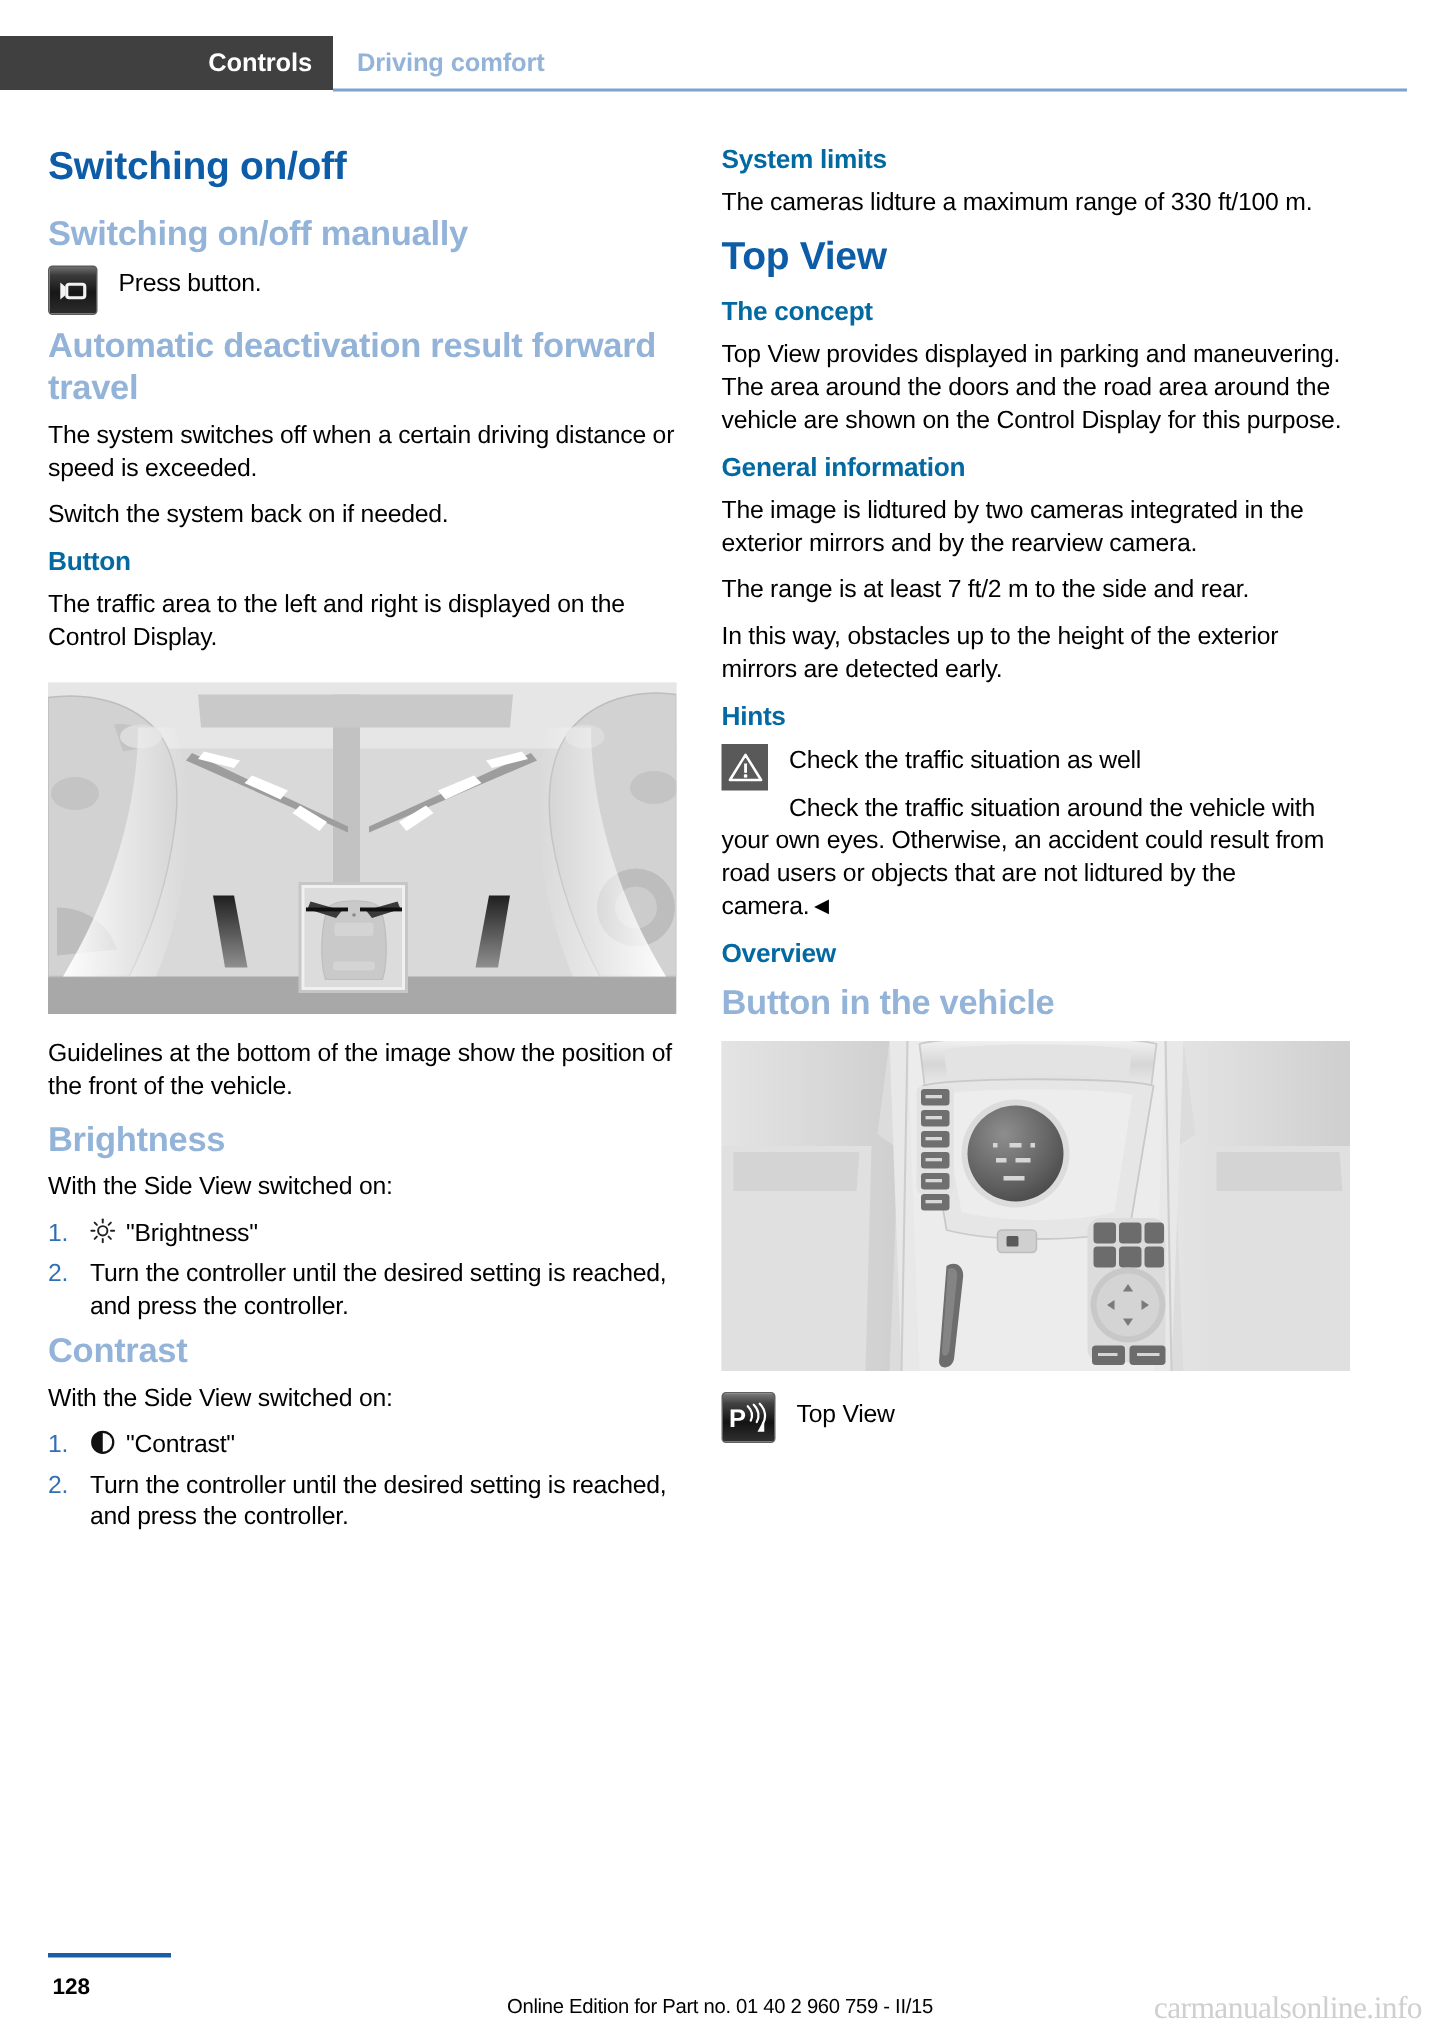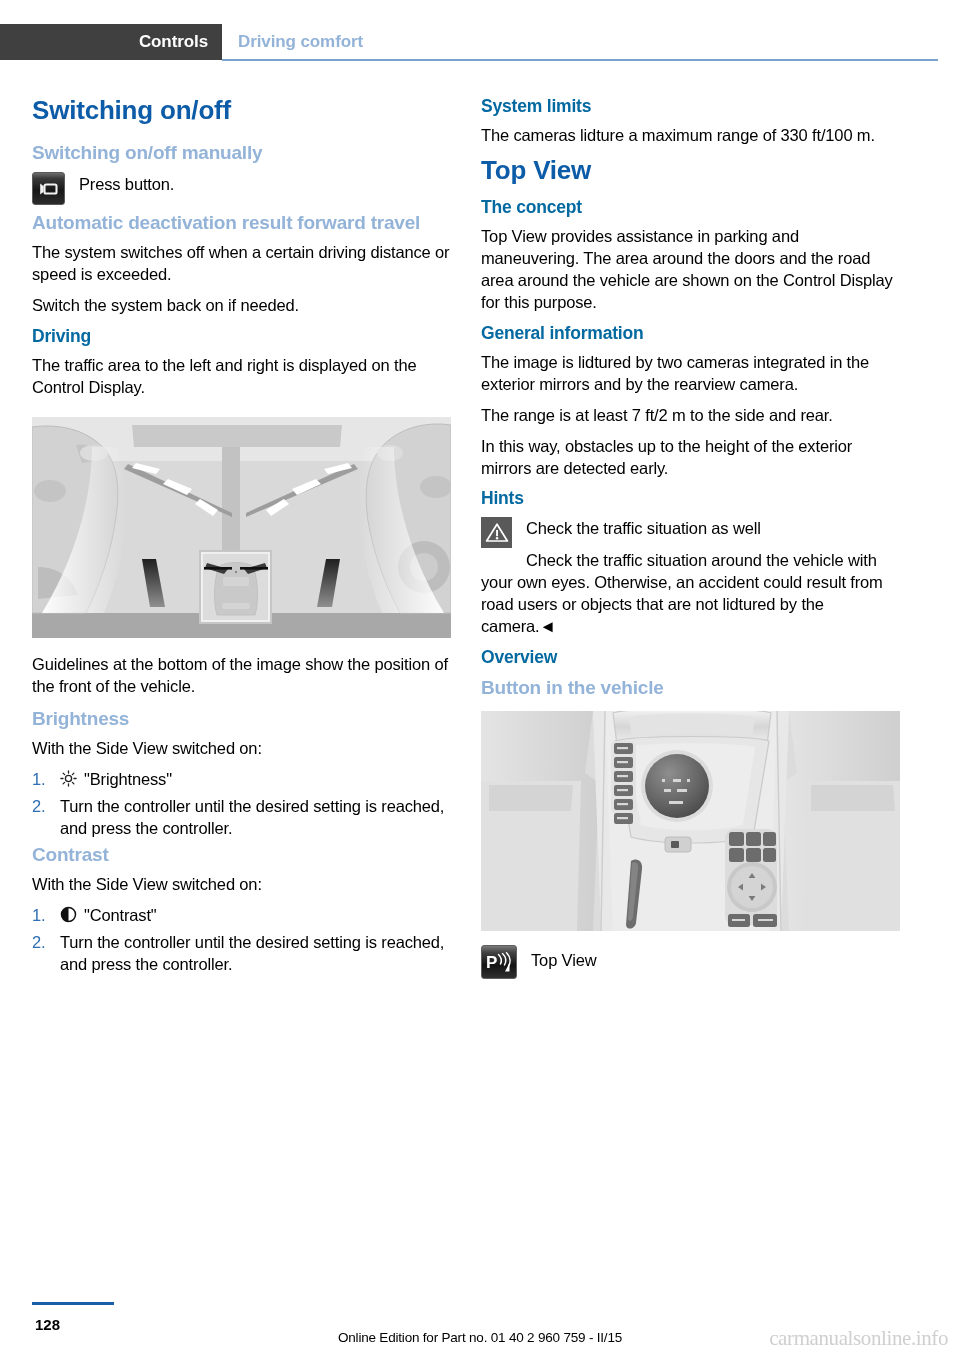--- a/index.html
+++ b/index.html
@@ -87,21 +87,21 @@
   h2.h-blue {
     margin: 0 0 8px 0;
     font-size: 17.5px;
     font-weight: bold;
     color: #0369a1;
     letter-spacing: -0.2px;
     line-height: 1.2;
   }
   h3.h-light {
     margin: 0 0 8px 0;
-    font-size: 19px;
+    font-size: 23px;
     font-weight: bold;
     color: #93b3d8;
     letter-spacing: -0.2px;
     line-height: 1.22;
   }
   .sp-lg { margin-top: 30px; }
   .sp-md { margin-top: 24px; }
   .sp-sm { margin-top: 18px; }
 
   p.body {
@@ -265,21 +265,21 @@
         <path d="M5.6 4.2 L2.2 1.4 L2.2 12.6 L5.6 9.8 Z" fill="#f2f2f2"></path>
       </svg>
     </div>
     <div class="itext">Press button.</div>
   </div>
 
   <h3 class="h-light sp-md">Automatic deactivation result forward travel</h3>
   <p class="body">The system switches off when a certain driving distance or speed is exceeded.</p>
   <p class="body">Switch the system back on if needed.</p>
 
-  <h2 class="h-blue sp-md">Driving</h2>
+  <h2 class="h-blue sp-md">Button</h2>
   <p class="body">The traffic area to the left and right is displayed on the Control Display.</p>
 
   <div class="figure fig-sideview">
     <svg viewBox="0 0 419 221" preserveAspectRatio="none" aria-hidden="true">
       <defs>
         <linearGradient id="glowL" x1="0" y1="0" x2="1" y2="0">
           <stop offset="0%" stop-color="#ffffff" stop-opacity="0.95"></stop>
           <stop offset="100%" stop-color="#ffffff" stop-opacity="0"></stop>
         </linearGradient>
         <linearGradient id="glowR" x1="1" y1="0" x2="0" y2="0">
@@ -411,21 +411,21 @@
 </div>
 
 <div class="col col-right">
 
   <h2 class="h-blue">System limits</h2>
   <p class="body">The cameras lidture a maximum range of 330 ft/100 m.</p>
 
   <h1 class="h-major sp-lg" style="margin-bottom:12px;">Top View</h1>
 
   <h2 class="h-blue">The concept</h2>
-  <p class="body">Top View provides assistance in parking and maneuvering. The area around the doors and the road area around the vehicle are shown on the Control Display for this purpose.</p>
+  <p class="body">Top View provides displayed in parking and maneuvering. The area around the doors and the road area around the vehicle are shown on the Control Display for this purpose.</p>
 
   <h2 class="h-blue sp-md">General information</h2>
   <p class="body">The image is lidtured by two cameras integrated in the exterior mirrors and by the rearview camera.</p>
   <p class="body">The range is at least 7 ft/2 m to the side and rear.</p>
   <p class="body">In this way, obstacles up to the height of the exterior mirrors are detected early.</p>
 
   <h2 class="h-blue sp-md">Hints</h2>
 
   <div class="icon-row" style="margin-bottom:0;">
     <div class="warn-icon">

